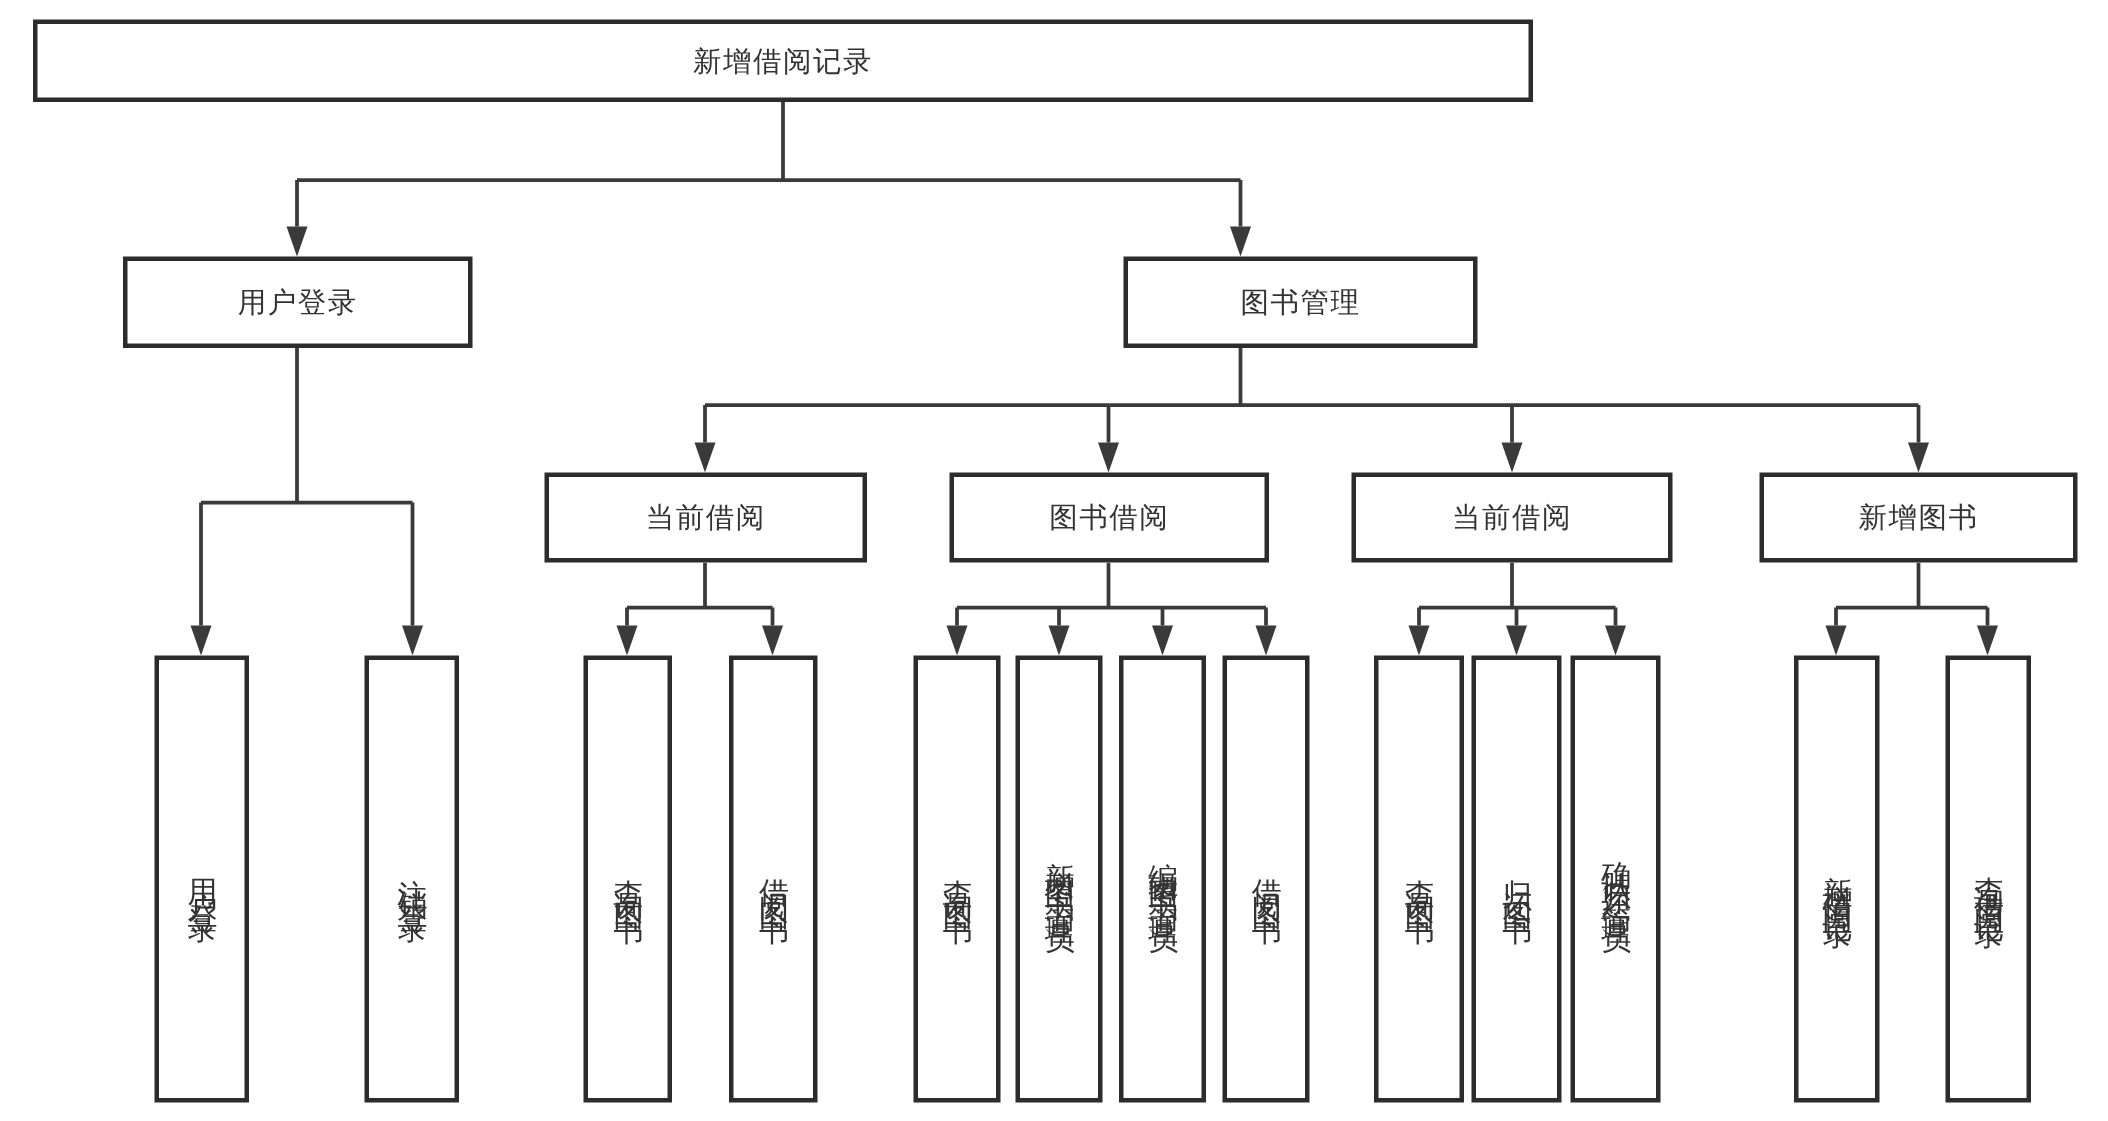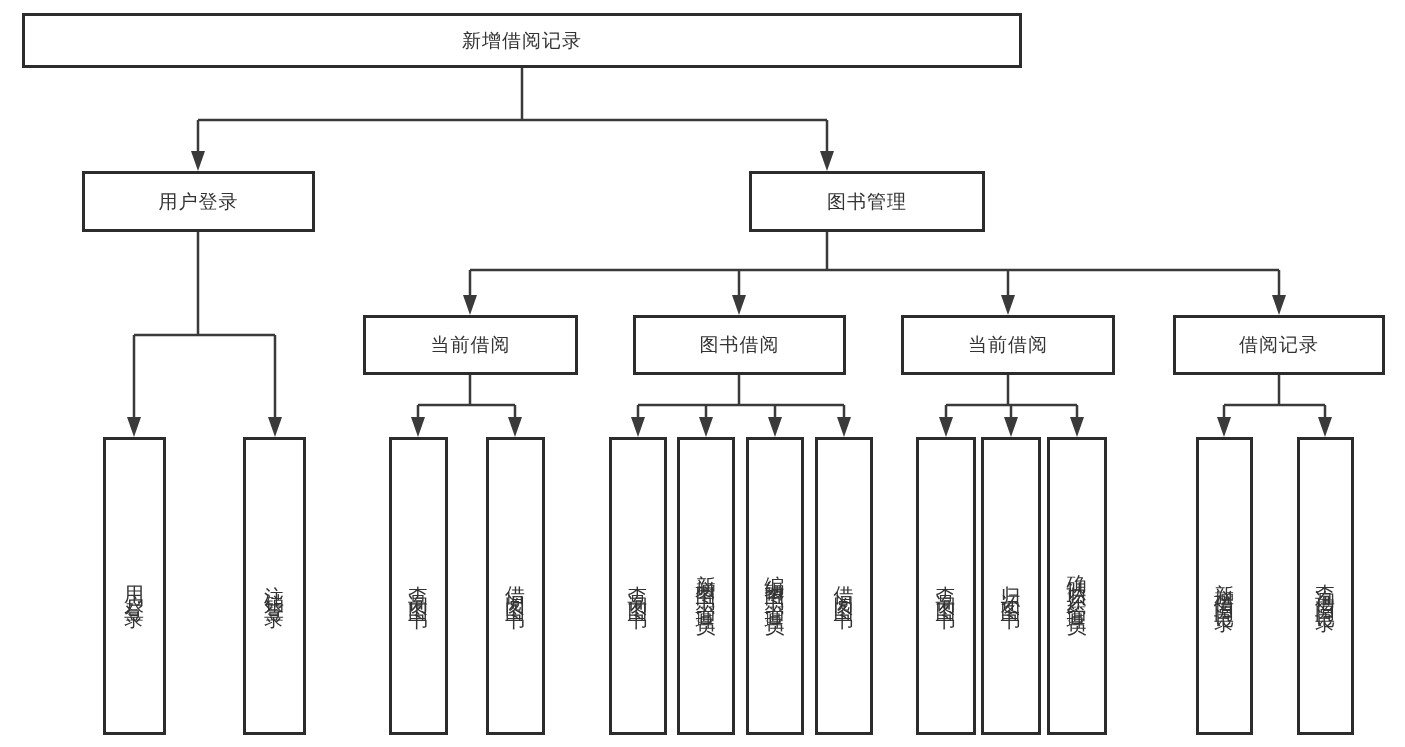--- a/index.html
+++ b/index.html
@@ -129,21 +129,21 @@
   <div class="box h" style="left:363px; top:315px; width:215px; height:60px;">
     <span>当前借阅</span>
   </div>
   <div class="box h" style="left:633px; top:315px; width:213px; height:60px;">
     <span>图书借阅</span>
   </div>
   <div class="box h" style="left:901px; top:315px; width:214px; height:60px;">
     <span>当前借阅</span>
   </div>
   <div class="box h" style="left:1173px; top:315px; width:212px; height:60px;">
-    <span>借阅记录</span>
+    <span>新增图书</span>
   </div>
 
   <div class="box v" style="left:103px; top:437px; width:63px; height:298px;">
     <span>用户登录</span>
   </div>
   <div class="box v" style="left:243px; top:437px; width:63px; height:298px;">
     <span>注销登录</span>
   </div>
 
   <div class="box v" style="left:389px; top:437px; width:59px; height:298px;">

